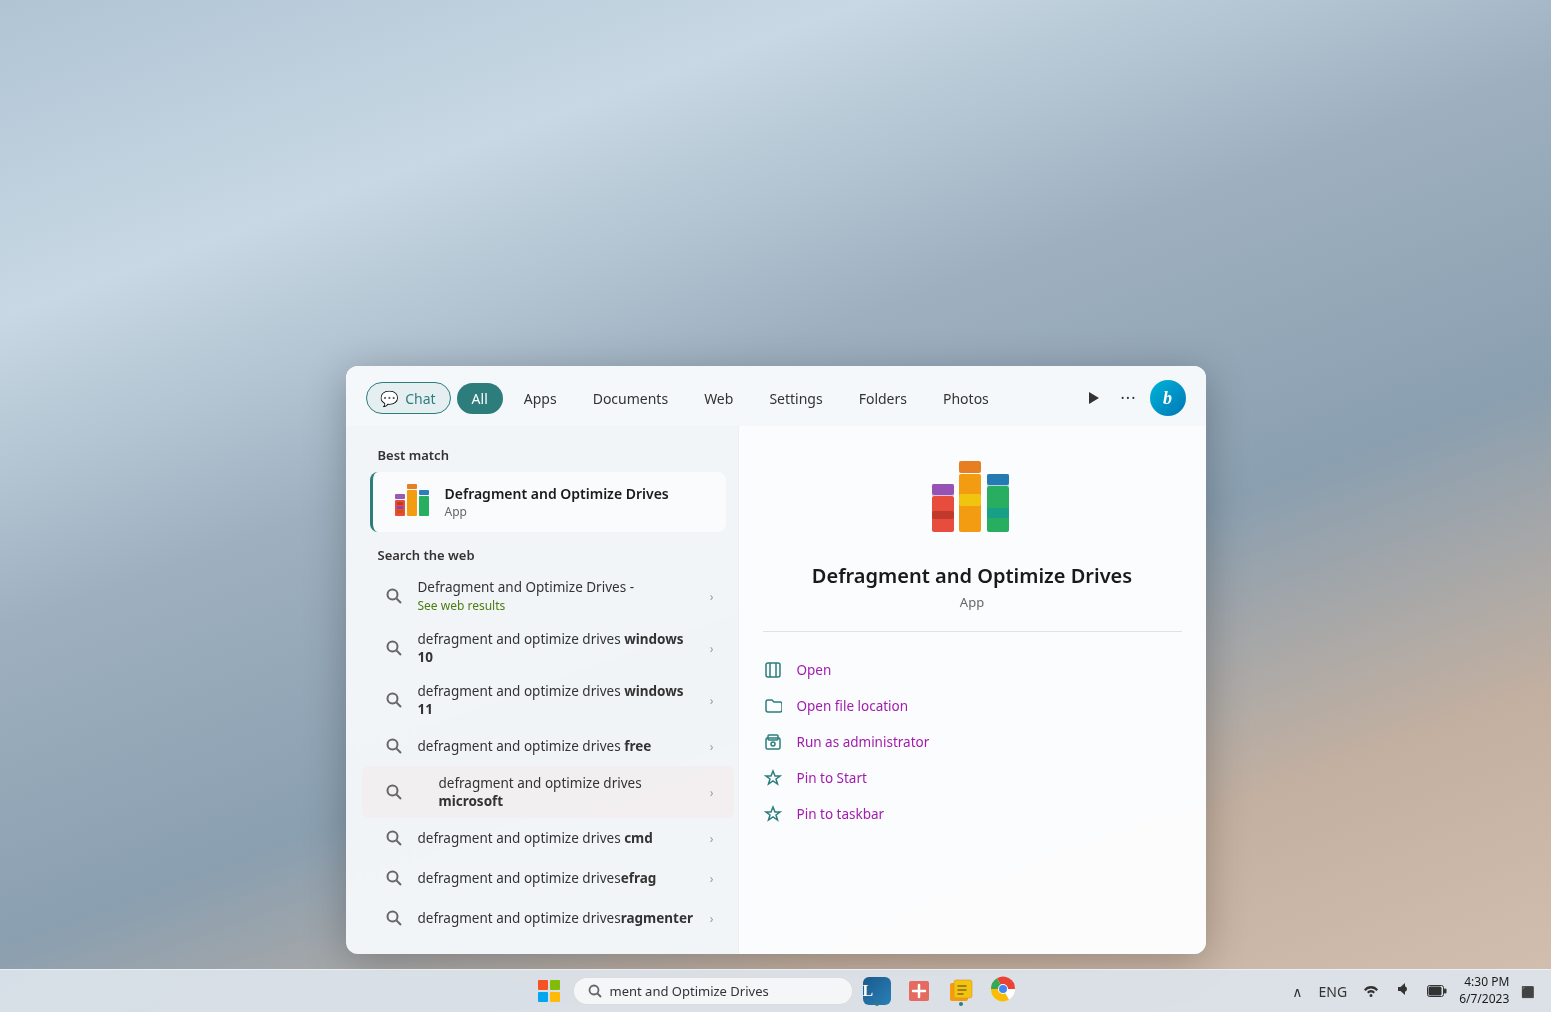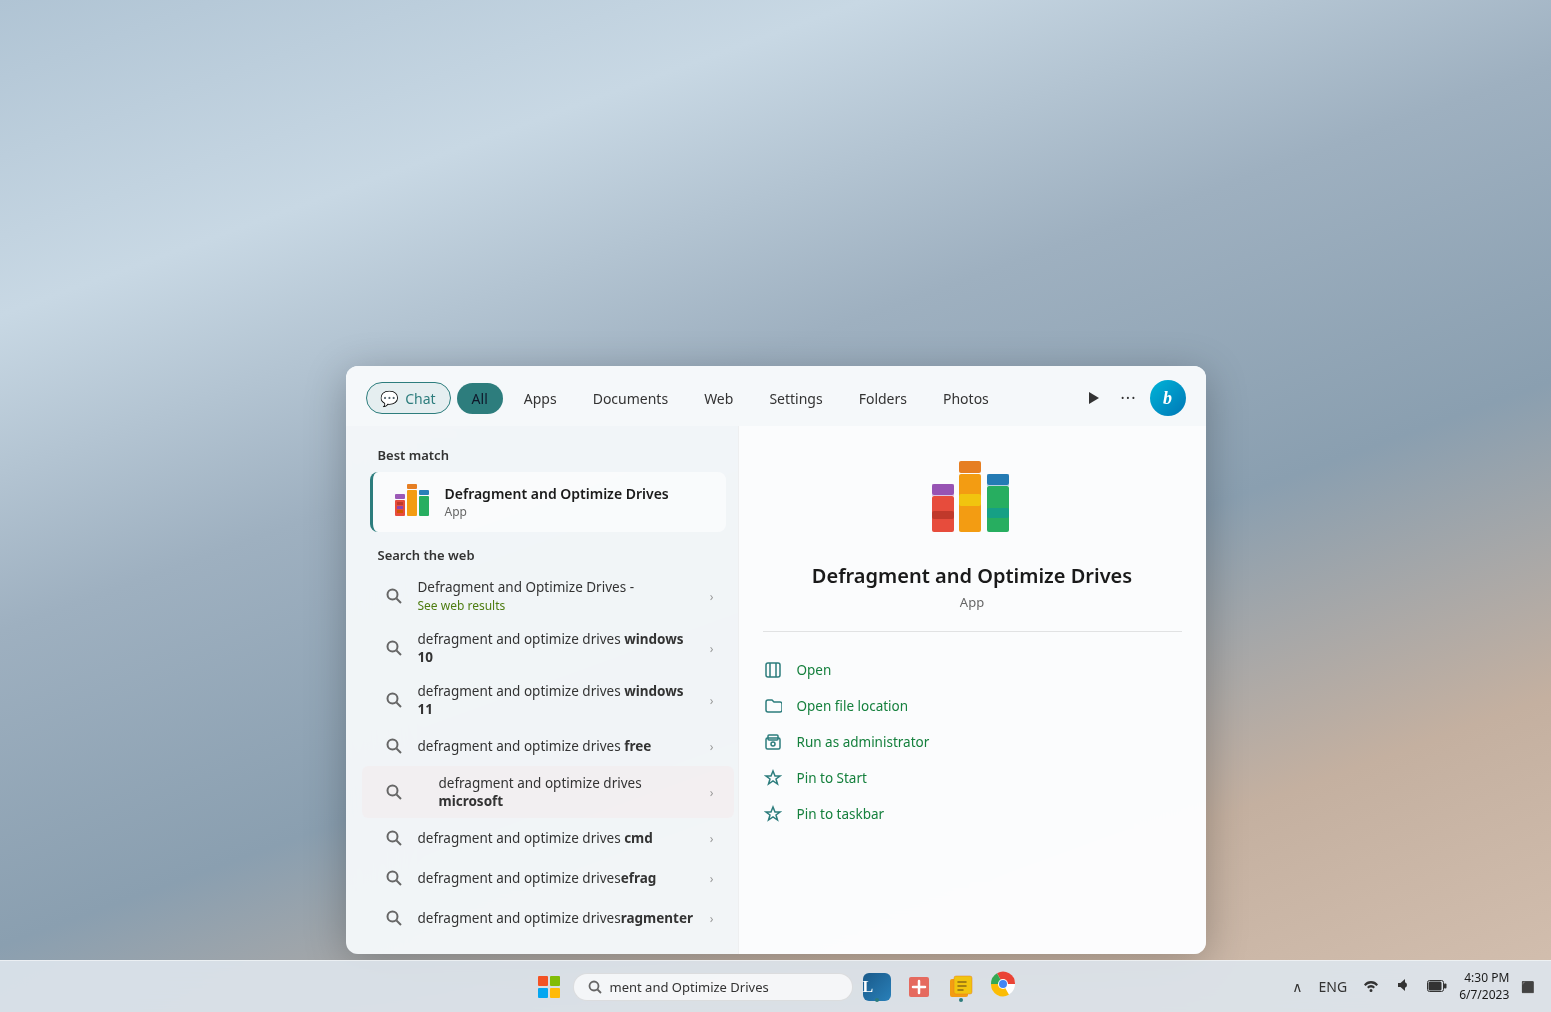--- a/index.html
+++ b/index.html
@@ -19,21 +19,21 @@
       background: linear-gradient(160deg, #b0c4d4 0%, #c8d8e4 20%, #9eb0c0 40%, #8a9fb0 60%, #c4b0a0 80%, #d4c0b0 100%);
       position: relative;
     }
 
     
     .taskbar {
       position: absolute;
       bottom: 0;
       left: 0;
       right: 0;
-      height: 52px;
+      height: 43px;
       background: rgba(220, 228, 235, 0.92);
       backdrop-filter: blur(20px);
       display: flex;
       align-items: center;
       justify-content: space-between;
       padding: 0 12px;
       border-top: 1px solid rgba(255,255,255,0.5);
       z-index: 10;
     }
 
@@ -131,21 +131,21 @@
     }
 
     .filter-tab.chat {
       border-color: #2d7d7d;
       color: #2d7d7d;
       background: rgba(45,125,125,0.08);
     }
 
     .filter-tab.all-active {
       background: #2d7d7d;
-      color: #0f172a;
+      color: #ffffff;
     }
 
     .filter-bar-spacer { flex: 1; }
 
     .filter-play-btn {
       width: 30px;
       height: 30px;
       display: flex;
       align-items: center;
       justify-content: center;
@@ -328,21 +328,21 @@
       height: 20px;
       color: #2d7d7d;
       display: flex;
       align-items: center;
       justify-content: center;
       flex-shrink: 0;
     }
 
     .action-label {
       font-size: 13.5px;
-      color: #15803d;
+      color: #a21caf;
     }
 
     
     .tray-icon {
       font-size: 14px;
       color: #333;
       cursor: pointer;
       padding: 4px;
     }
 

